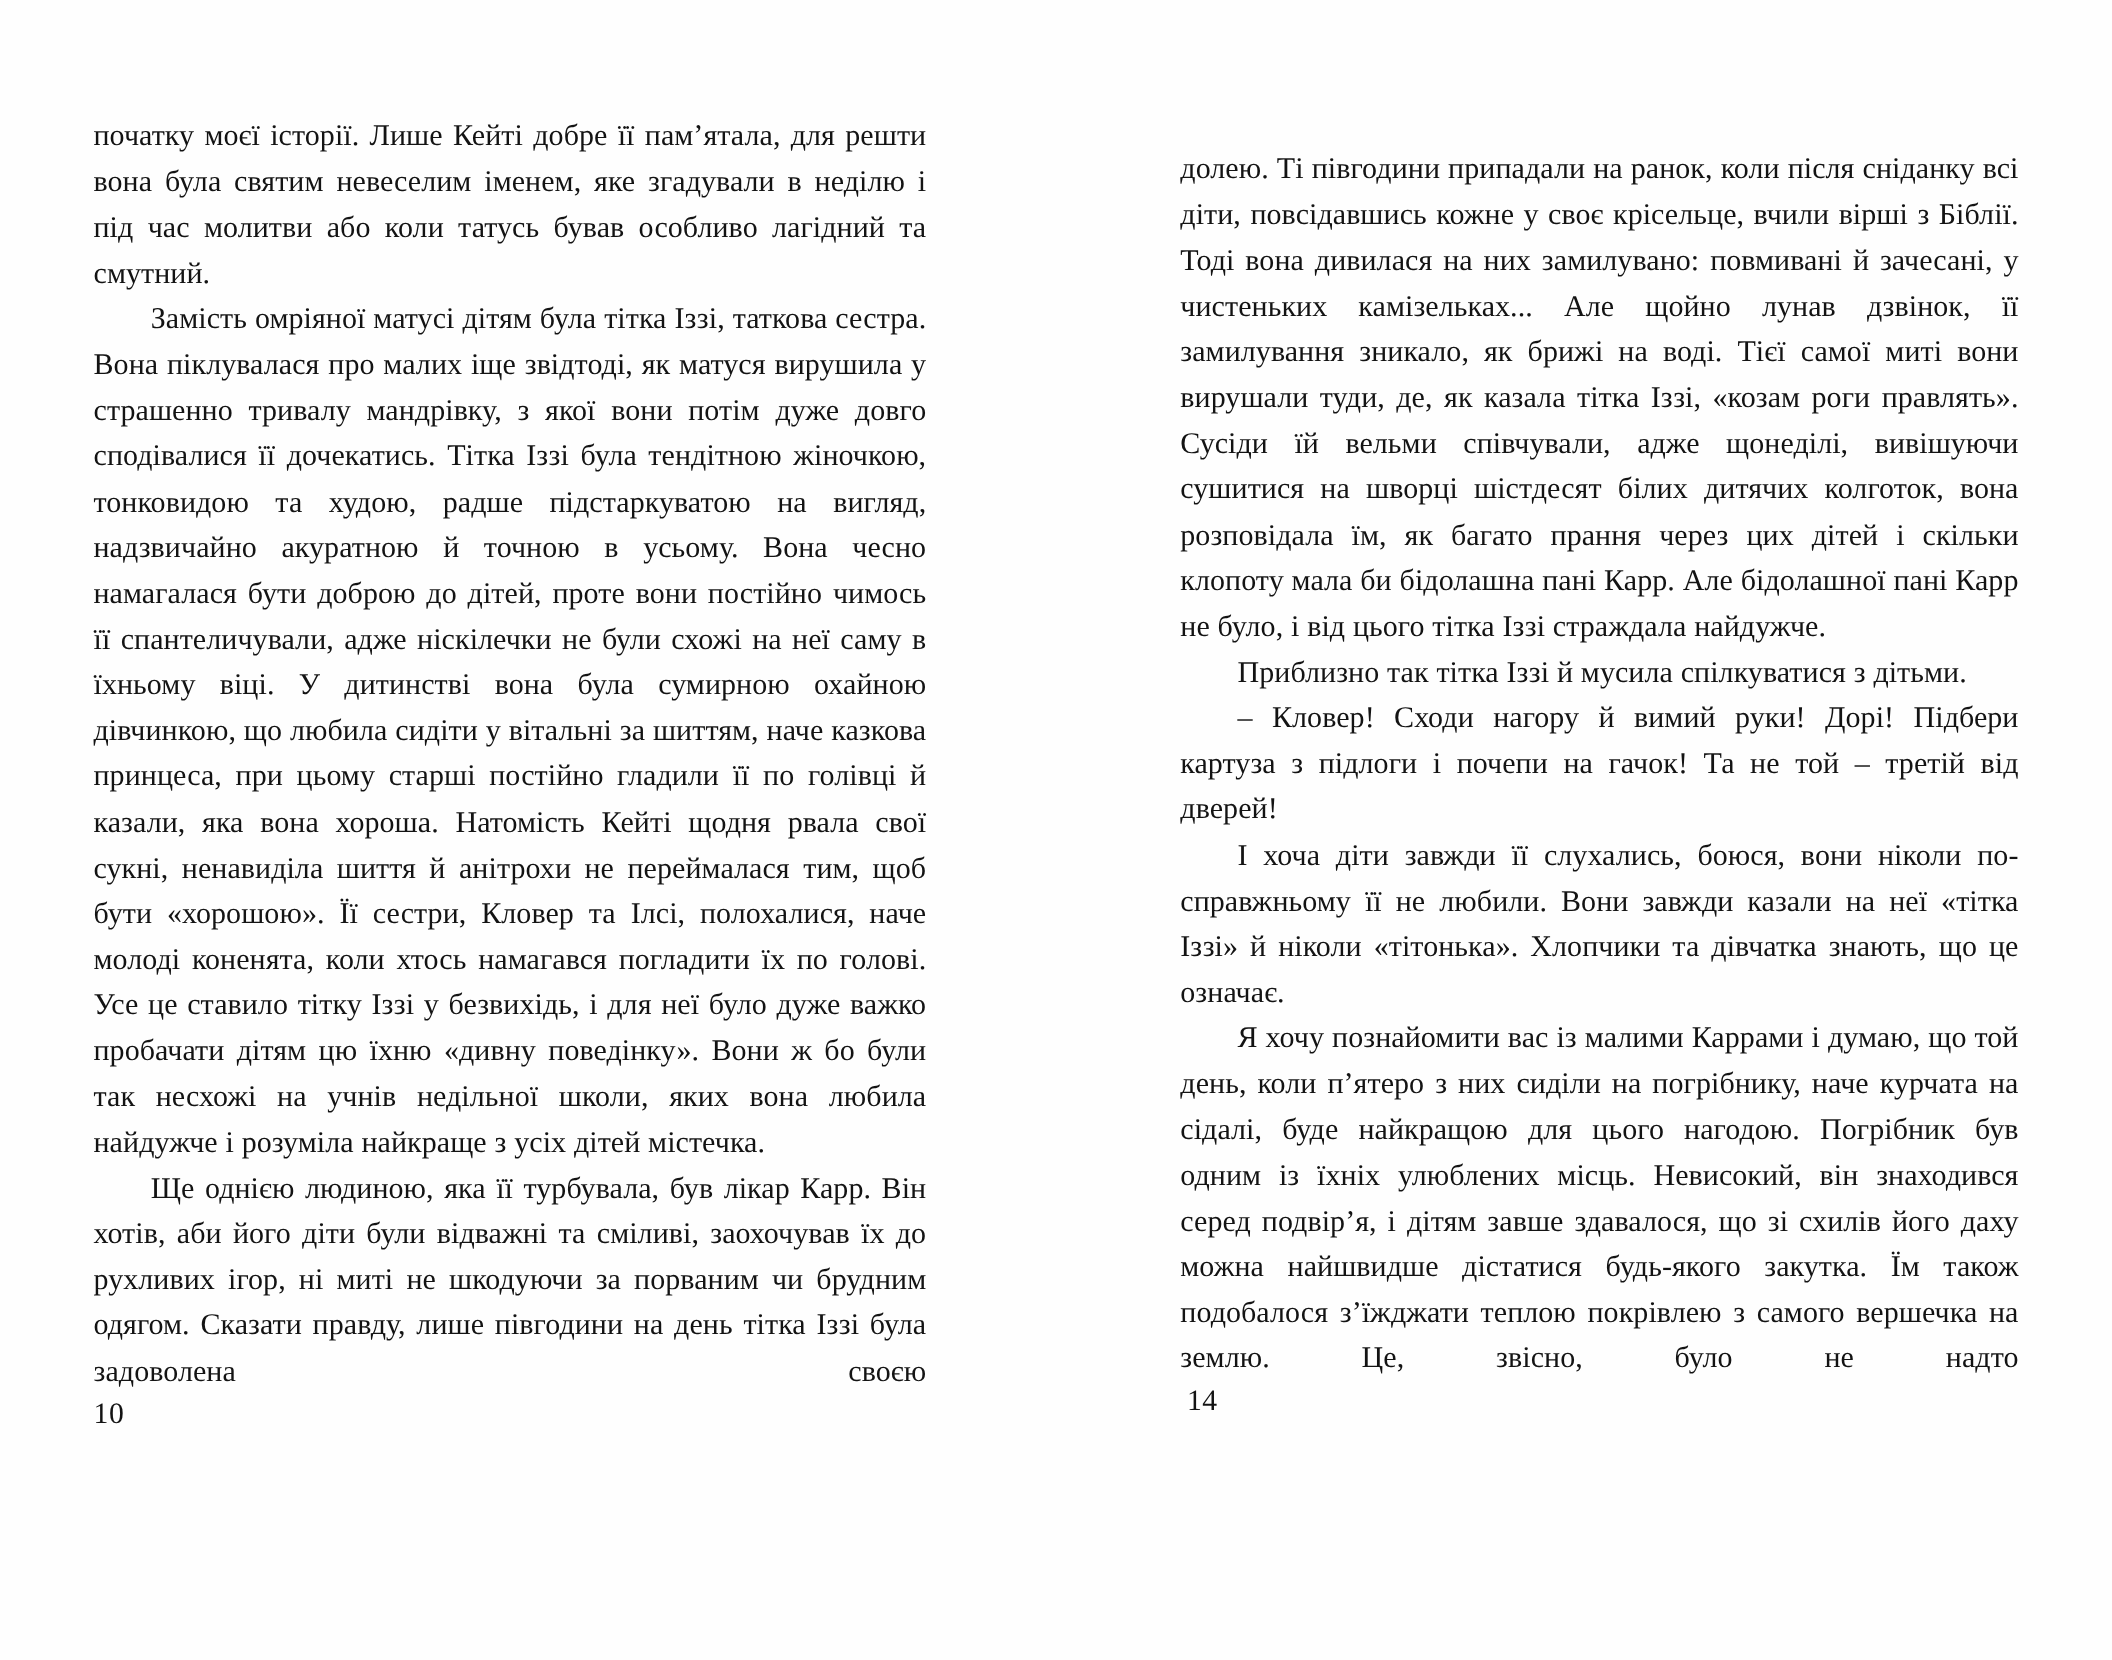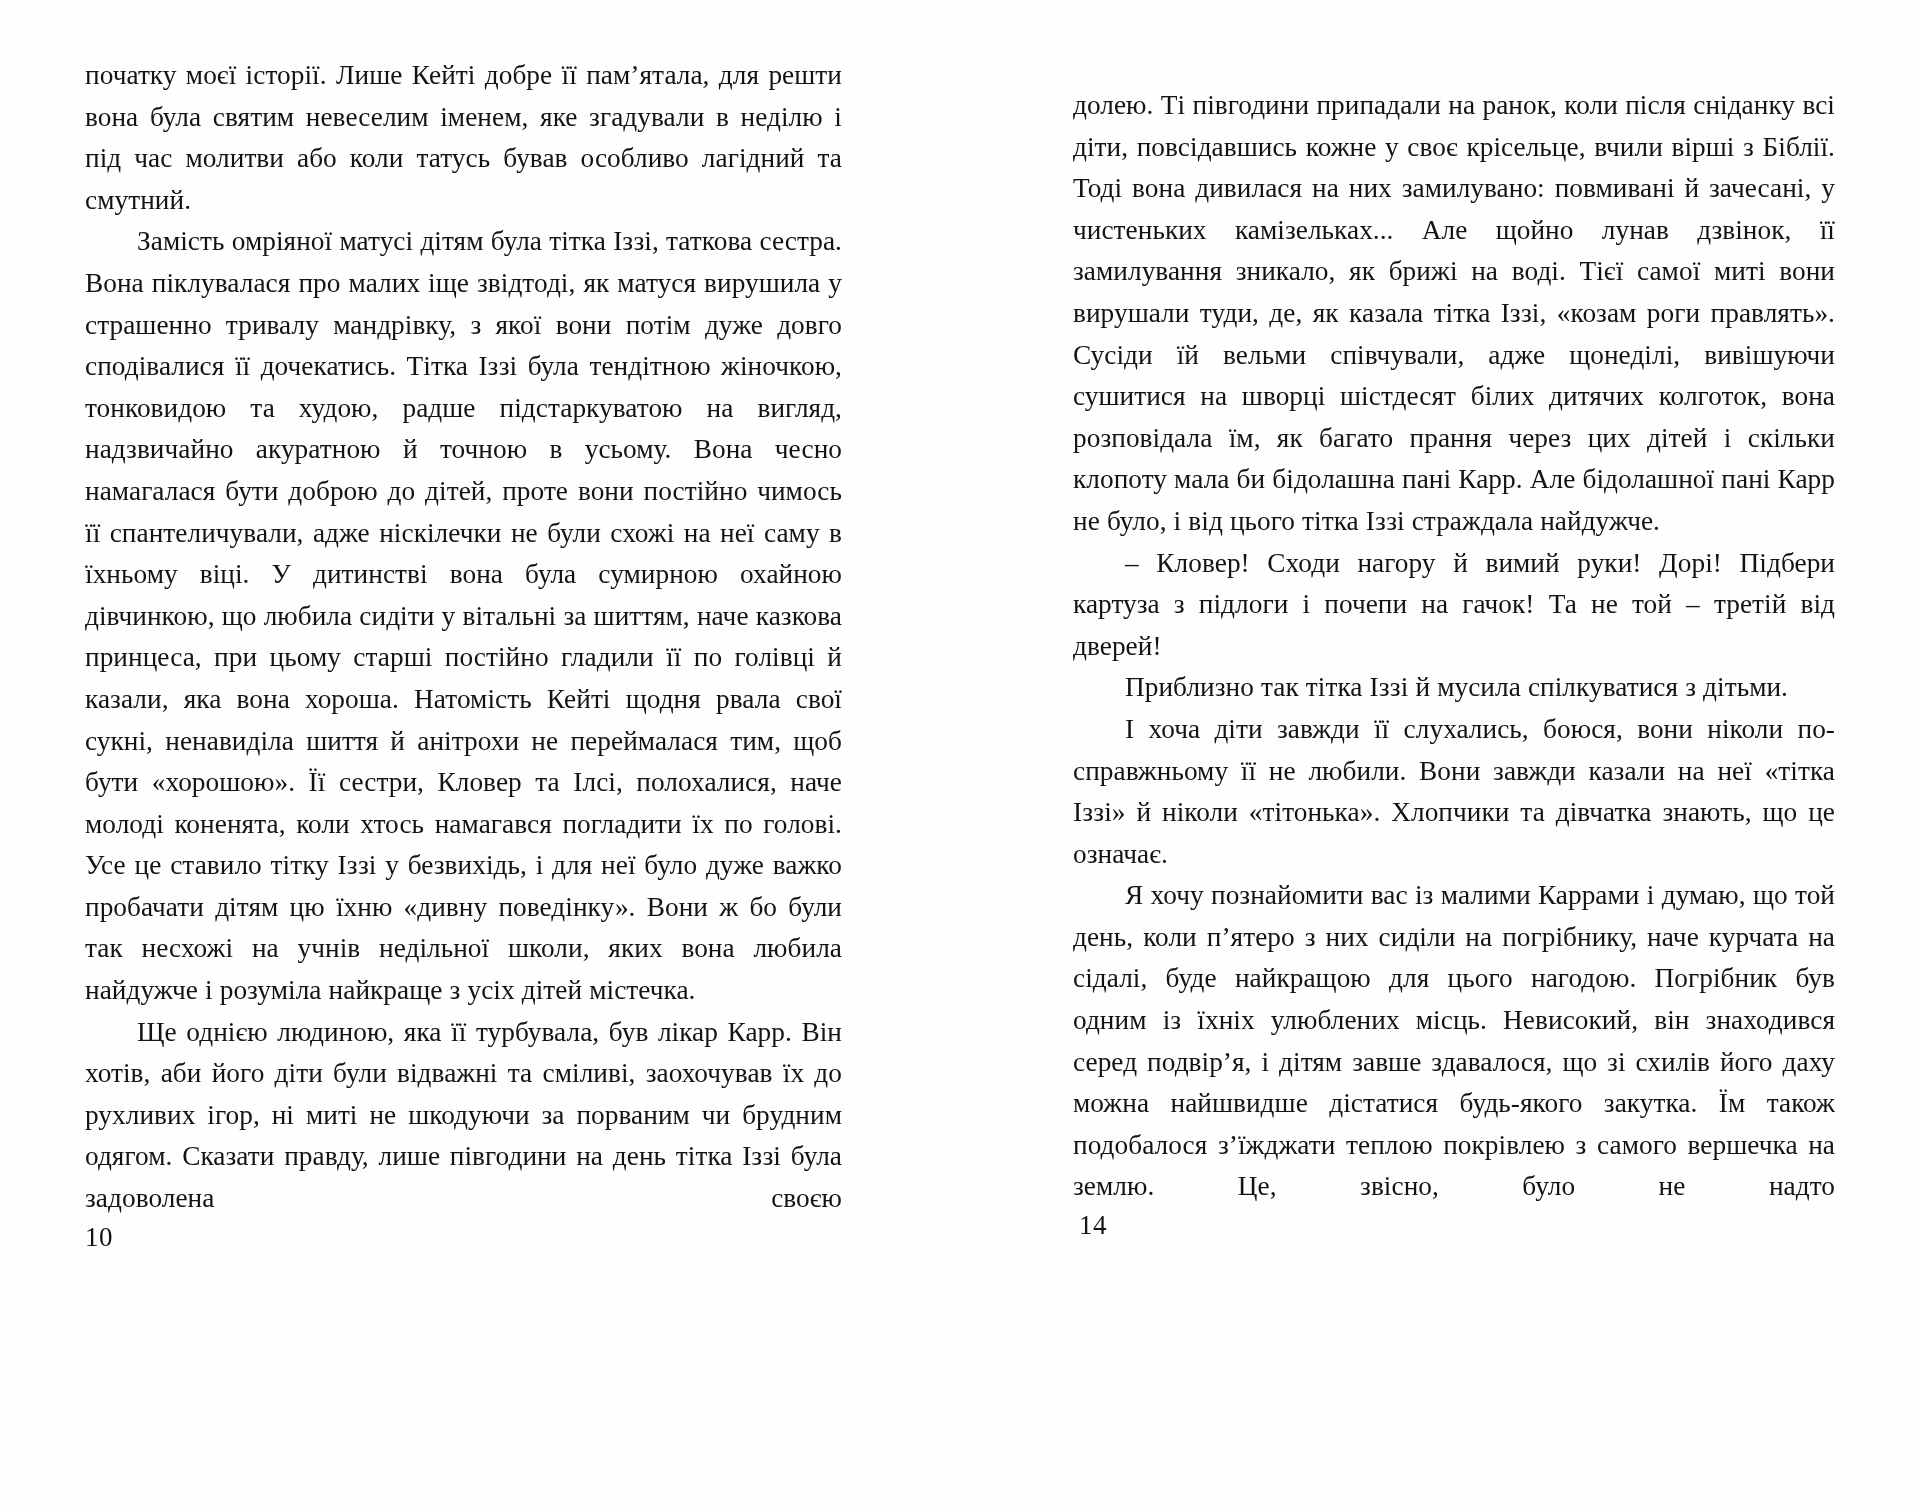--- a/index.html
+++ b/index.html
@@ -23,20 +23,21 @@
     background: #fefefe;
   }
   .page {
     position: relative;
     box-sizing: border-box;
     flex: 0 0 50%;
     width: 960px;
     height: 1301px;
     display: flex;
     flex-direction: column;
+    margin-top: 48px;
   }
   .page-left {
     padding: 55px 118px 0 85px;
   }
   .page-right {
     padding: 85px 85px 0 113px;
   }
   .text-body {
     flex: 1 1 auto;
   }
@@ -83,21 +84,21 @@
       <p class="para cont stretch-last">початку моєї історії. Лише Кейті добре її пам’ятала, для решти вона була святим невеселим іменем, яке згадували в неділю і під час молитви або коли татусь бував особливо лагідний та смутний.</p>
       <p class="para">Замість омріяної матусі дітям була тітка Іззі, таткова сестра. Вона піклувалася про малих іще звідтоді, як матуся вирушила у страшенно тривалу мандрівку, з якої вони потім дуже довго сподівалися її дочекатись. Тітка Іззі була тендітною жіночкою, тонковидою та худою, радше підстаркуватою на вигляд, надзвичайно акуратною й точною в усьому. Вона чесно намагалася бути доброю до дітей, проте вони постійно чимось її спантеличували, адже ніскілечки не були схожі на неї саму в їхньому віці. У дитинстві вона була сумирною охайною дівчинкою, що любила сидіти у вітальні за шиттям, наче казкова принцеса, при цьому старші постійно гладили її по голівці й казали, яка вона хороша. Натомість Кейті щодня рвала свої сукні, ненавиділа шиття й анітрохи не переймалася тим, щоб бути «хорошою». Її сестри, Кловер та Ілсі, полохалися, наче молоді коненята, коли хтось намагався погладити їх по голові. Усе це ставило тітку Іззі у безвихідь, і для неї було дуже важко пробачати дітям цю їхню «дивну поведінку». Вони ж бо були так несхожі на учнів недільної школи, яких вона любила найдужче і розуміла найкраще з усіх дітей містечка.</p>
       <p class="para stretch-last">Ще однією людиною, яка її турбувала, був лікар Карр. Він хотів, аби його діти були відважні та сміливі, заохочував їх до рухливих ігор, ні миті не шкодуючи за порваним чи брудним одягом. Сказати правду, лише півгодини на день тітка Іззі була задоволена своєю</p>
     </div>
     <div class="page-number">10</div>
   </section>
 
   <section class="page page-right">
     <div class="text-body">
       <p class="para cont">долею. Ті півгодини припадали на ранок, коли після сніданку всі діти, повсідавшись кожне у своє крісельце, вчили вірші з Біблії. Тоді вона дивилася на них замилувано: повмивані й зачесані, у чистеньких камізельках... Але щойно лунав дзвінок, її замилування зникало, як брижі на воді. Тієї самої миті вони вирушали туди, де, як казала тітка Іззі, «козам роги правлять». Сусіди їй вельми співчували, адже щонеділі, вивішуючи сушитися на шворці шістдесят білих дитячих колготок, вона розповідала їм, як багато прання через цих дітей і скільки клопоту мала би бідолашна пані Карр. Але бідолашної пані Карр не було, і від цього тітка Іззі страждала найдужче.</p>
+      <p class="para">Приблизно так тітка Іззі й мусила спілкуватися з дітьми.</p>
       <p class="para">– Кловер! Сходи нагору й вимий руки! Дорі! Підбери картуза з підлоги і почепи на гачок! Та не той – третій від дверей!</p>
-      <p class="para">Приблизно так тітка Іззі й мусила спілкуватися з дітьми.</p>
       <p class="para">І хоча діти завжди її слухались, боюся, вони ніколи по-справжньому її не любили. Вони завжди казали на неї «тітка Іззі» й ніколи «тітонька». Хлопчики та дівчатка знають, що це означає.</p>
       <p class="para stretch-last">Я хочу познайомити вас із малими Каррами і думаю, що той день, коли п’ятеро з них сиділи на погрібнику, наче курчата на сідалі, буде найкращою для цього нагодою. Погрібник був одним із їхніх улюблених місць. Невисокий, він знаходився серед подвір’я, і дітям завше здавалося, що зі схилів його даху можна найшвидше дістатися будь-якого закутка. Їм також подобалося з’їжджати теплою покрівлею з самого вершечка на землю. Це, звісно, було не надто</p>
     </div>
     <div class="page-number">14</div>
   </section>
 
 </div>
 
 </body></html>

